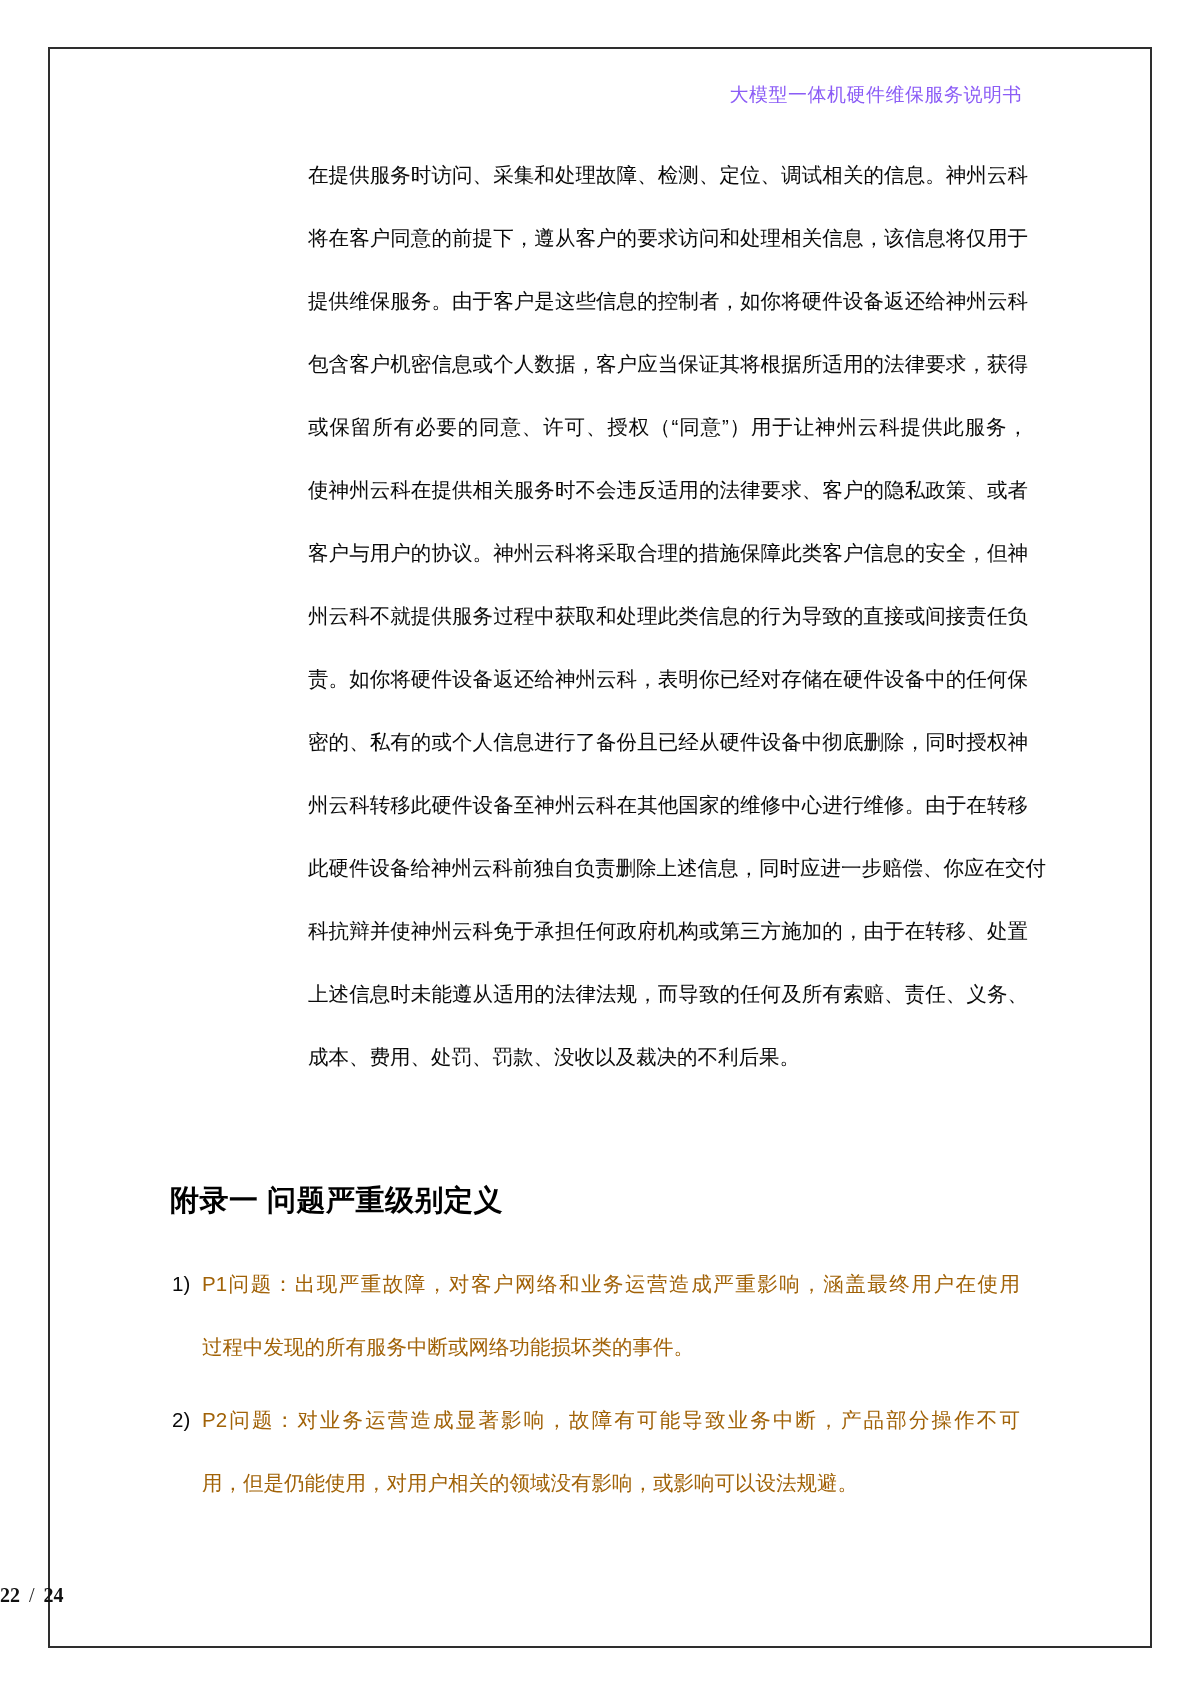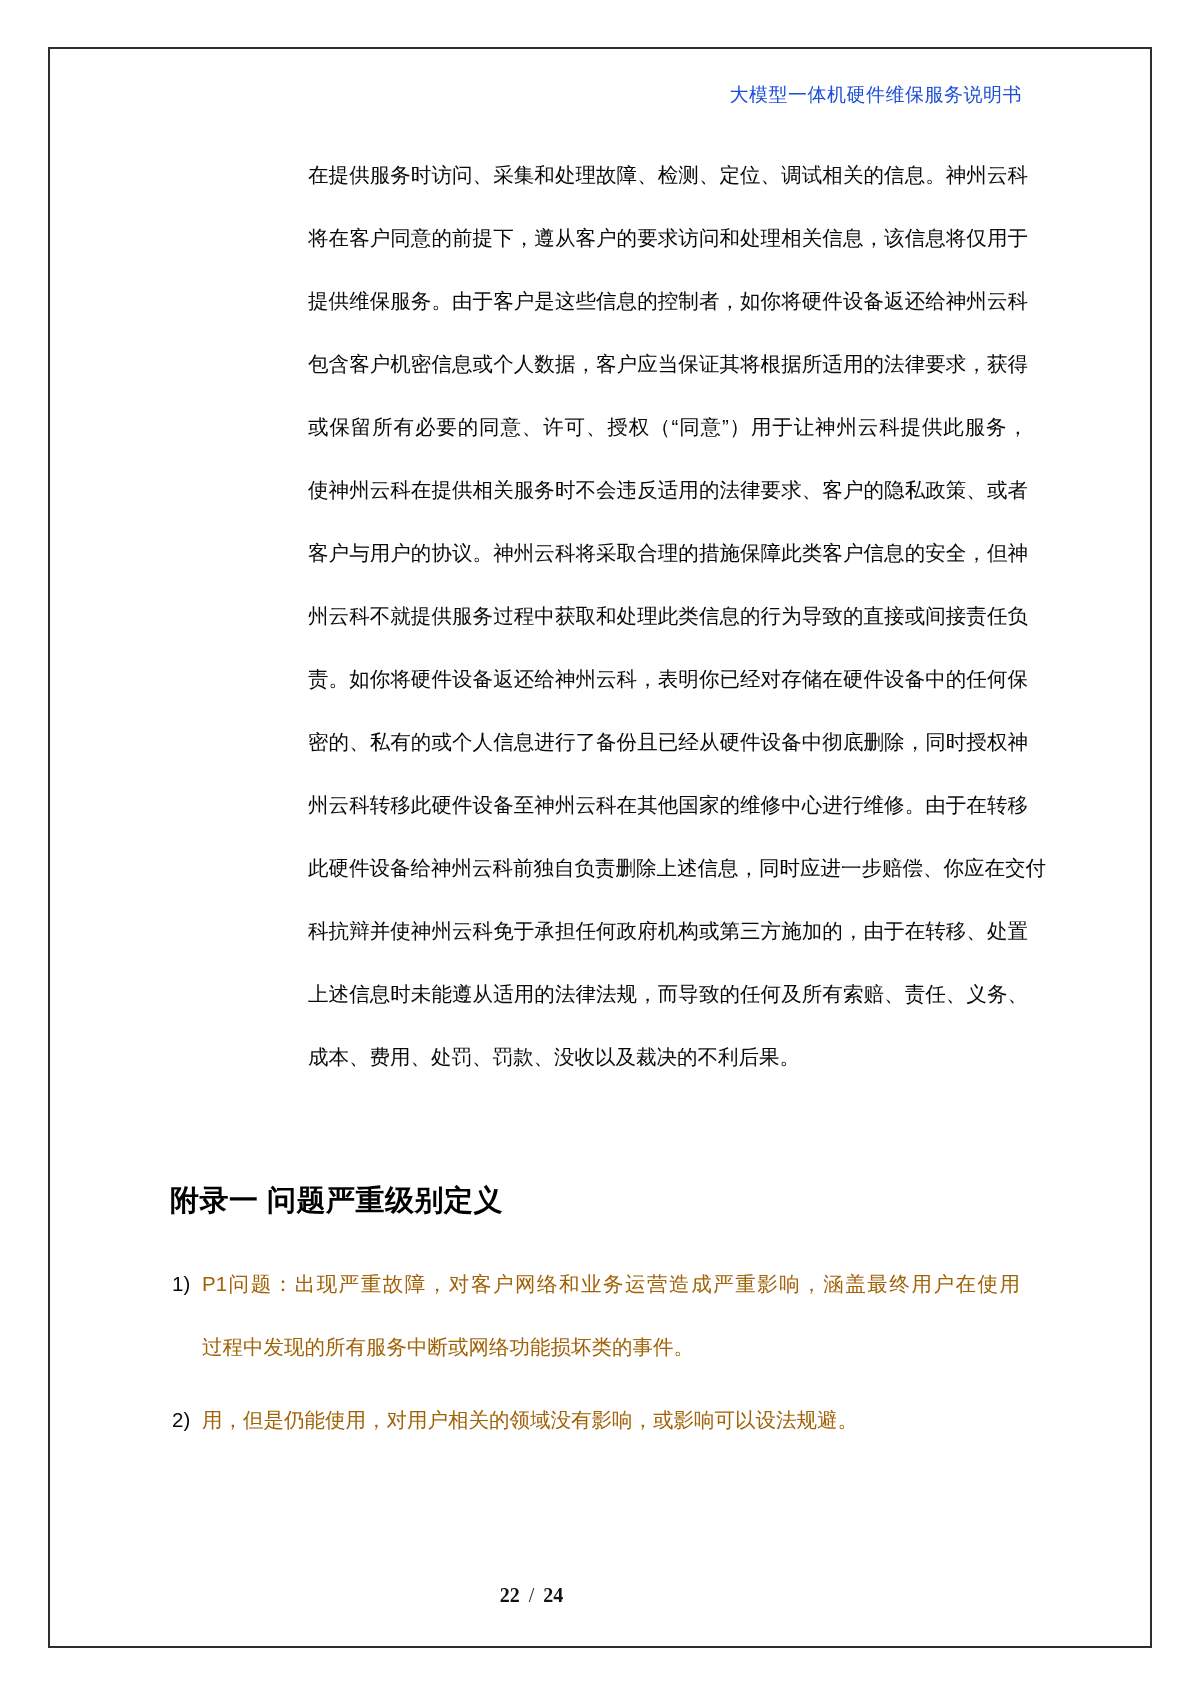--- a/index.html
+++ b/index.html
@@ -28,21 +28,21 @@
   .doc-header {
     position: absolute;
     top: 84px;
     left: 300px;
     right: 178px;
     text-align: right;
     font-family: "Liberation Serif", "DejaVu Serif", serif;
     font-size: 19px;
     line-height: 22px;
     letter-spacing: 0.5px;
-    color: #1d4ed8;
+    color: #8b5cf6;
   }
   .main-para {
     position: absolute;
     left: 298px;
     top: 143px;
     width: 720px;
     margin-left: 10px;
   }
   .p-line {
     font-size: 20.5px;
@@ -94,21 +94,21 @@
   }
   .li-just {
     text-align: justify;
     text-align-last: justify;
   }
   .footer {
     position: absolute;
     left: 0;
     top: 1582px;
     width: 1063px;
-    text-align: center;
+    text-align: left;
     font-family: "Liberation Serif", "DejaVu Serif", serif;
     font-size: 20px;
     line-height: 26px;
     color: #111111;
   }
   .pg-num {
     font-weight: 700;
   }
   .pg-sep {
     font-weight: 400;
@@ -151,20 +151,21 @@
       <div class="li-num">1)</div>
       <div class="li-text">
         <div class="li-line li-just">P1问题：出现严重故障，对客户网络和业务运营造成严重影响，涵盖最终用户在使用</div>
         <div class="li-line">过程中发现的所有服务中断或网络功能损坏类的事件。</div>
       </div>
     </div>
 
     <div class="list-item">
       <div class="li-num">2)</div>
       <div class="li-text">
+        <div class="li-line li-just">P2问题：对业务运营造成显著影响，故障有可能导致业务中断，产品部分操作不可</div>
         <div class="li-line">用，但是仍能使用，对用户相关的领域没有影响，或影响可以设法规避。</div>
       </div>
     </div>
 
   </div>
 
   <div class="footer">
     <span class="pg-num">22</span><span class="pg-sep">/</span><span class="pg-num">24</span>
   </div>
 

